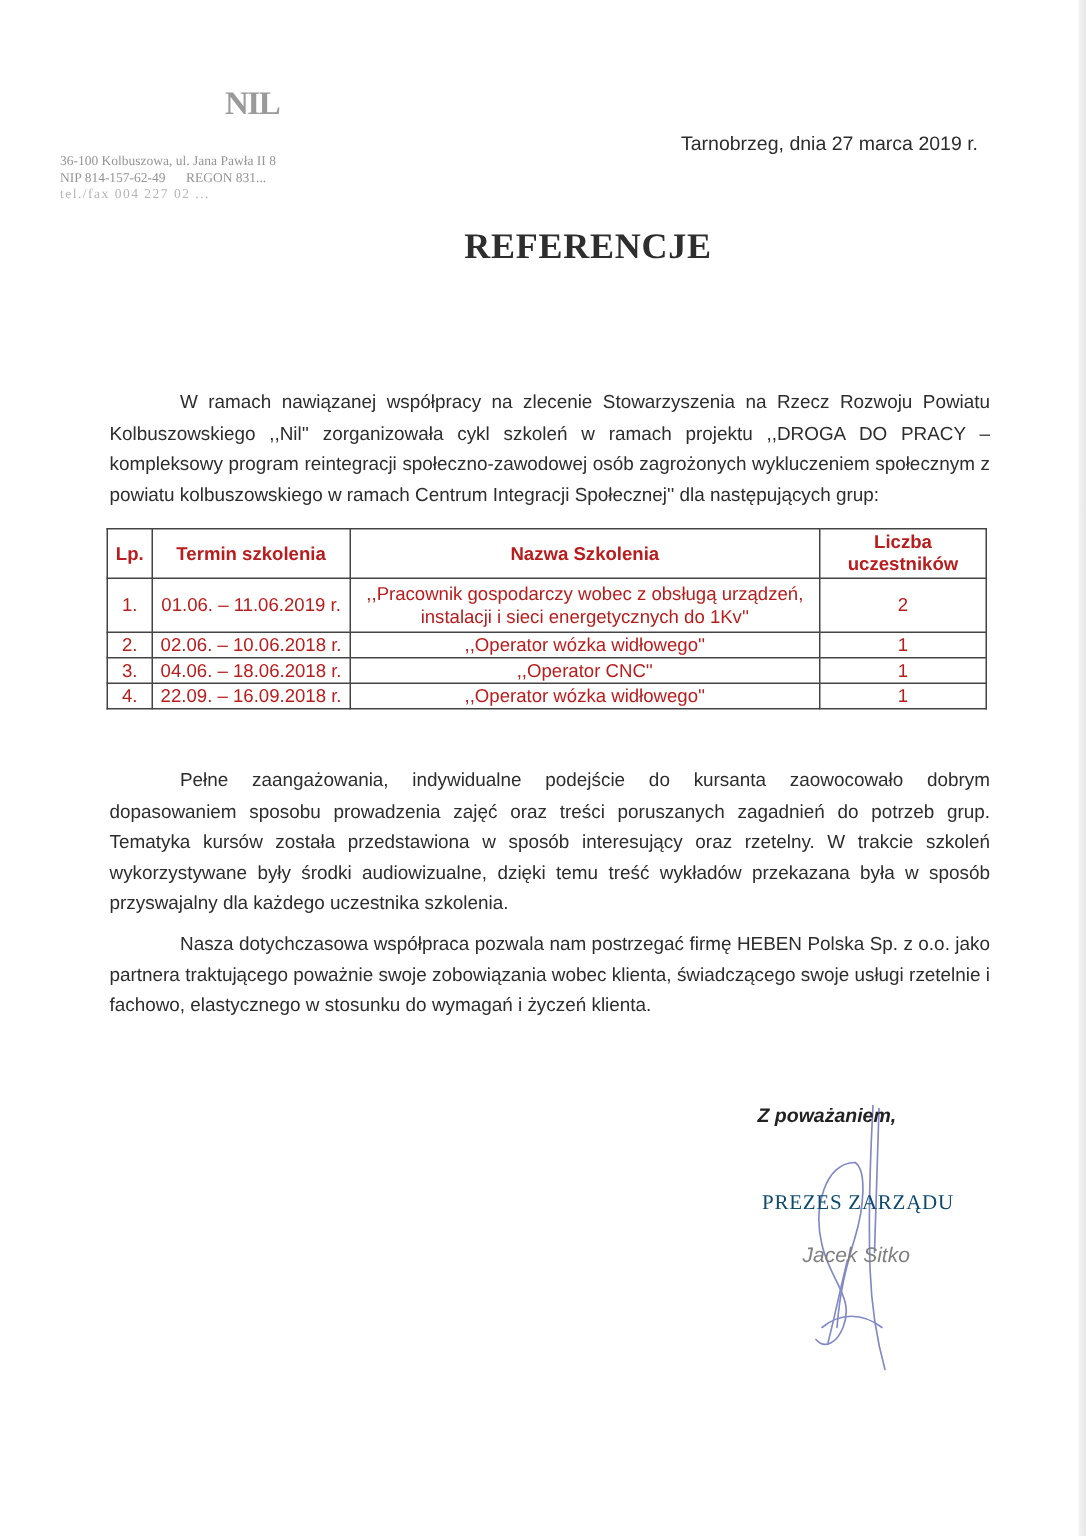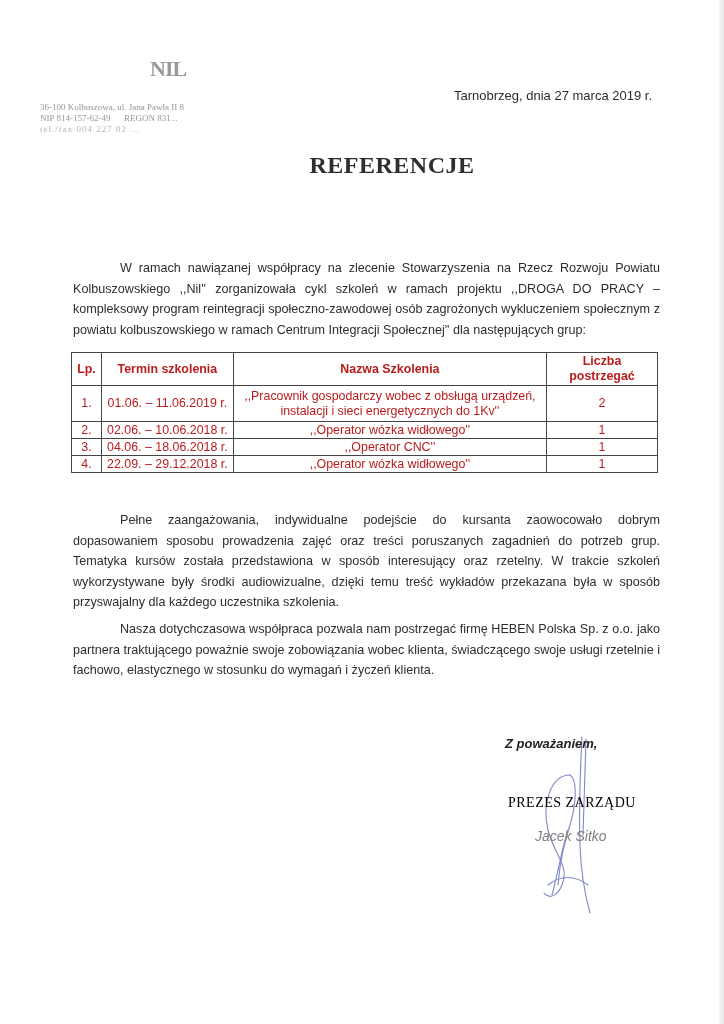--- a/index.html
+++ b/index.html
@@ -30,21 +30,21 @@
   #p3 { top: 607px; }
 
   table.trainings { position: absolute; left: 71px; top: 352px; width: 587px; border-collapse: collapse; font-size: 12.4px; color: #b91c1c; }
   table.trainings th, table.trainings td { border: 1px solid #444; text-align: center; padding: 0 4px; }
   table.trainings th { font-weight: bold; height: 33px; line-height: 15px; }
   table.trainings td { height: 17px; line-height: 15px; }
   table.trainings tr.tall td { height: 36px; }
   col.c1 { width: 30px; } col.c2 { width: 132px; } col.c3 { width: 314px; } col.c4 { width: 111px; }
 
   .closing { position: absolute; left: 505px; top: 736px; font-size: 13px; font-weight: bold; font-style: italic; color: #222; }
-  .sig-title { position: absolute; left: 508px; top: 795px; font-family: "Liberation Serif", serif; font-size: 14px; color: #000000; letter-spacing: 0.5px; }
+  .sig-title { position: absolute; left: 508px; top: 795px; font-family: "Liberation Serif", serif; font-size: 14px; color: #0c4a6e; letter-spacing: 0.5px; }
   .sig-name { position: absolute; left: 535px; top: 828px; font-size: 14px; font-style: italic; color: #7f7f7f; }
   .signature { position: absolute; left: 530px; top: 735px; width: 90px; height: 180px; }
 </style>
 </head>
 <body>
 
 <div class="right-edge"></div>
 
 <div class="stamp">
   <div class="head">
@@ -74,21 +74,21 @@
       <col class="c1">
       <col class="c2">
       <col class="c3">
       <col class="c4">
     </colgroup>
   <thead>
     <tr>
       <th>Lp.</th>
       <th>Termin szkolenia</th>
       <th>Nazwa Szkolenia</th>
-      <th style="padding:0 14px;">Liczba postrzegać</th>
+      <th style="padding:0 14px;">Liczba uczestników</th>
     </tr>
   </thead>
   <tbody>
     <tr class="tall">
       <td>1.</td>
       <td>01.06. – 11.06.2019 r.</td>
       <td>
         <div>,,Pracownik gospodarczy wobec z obsługą urządzeń,</div>
         <div>instalacji i sieci energetycznych do 1Kv''</div>
       </td>
@@ -101,21 +101,21 @@
       <td>1</td>
     </tr>
     <tr>
       <td>3.</td>
       <td>04.06. – 18.06.2018 r.</td>
       <td>,,Operator CNC''</td>
       <td>1</td>
     </tr>
     <tr>
       <td>4.</td>
-      <td>22.09. – 29.12.2018 r.</td>
+      <td>22.09. – 16.09.2018 r.</td>
       <td>,,Operator wózka widłowego''</td>
       <td>1</td>
     </tr>
   </tbody>
 </table>
 
 <p class="para" id="p2"><span class="indent"></span><span>Pełne zaangażowania, indywidualne podejście do kursanta zaowocowało dobrym dopasowaniem sposobu prowadzenia zajęć oraz treści poruszanych zagadnień do potrzeb grup. Tematyka kursów została przedstawiona w sposób interesujący oraz rzetelny. W trakcie szkoleń wykorzystywane były środki audiowizualne, dzięki temu treść wykładów przekazana była w sposób przyswajalny dla każdego uczestnika szkolenia.</span></p>
 
 <p class="para" id="p3"><span class="indent"></span><span>Nasza dotychczasowa współpraca pozwala nam postrzegać firmę HEBEN Polska Sp. z o.o. jako partnera traktującego poważnie swoje zobowiązania wobec klienta, świadczącego swoje usługi rzetelnie i fachowo, elastycznego w stosunku do wymagań i życzeń klienta.</span></p>
 

